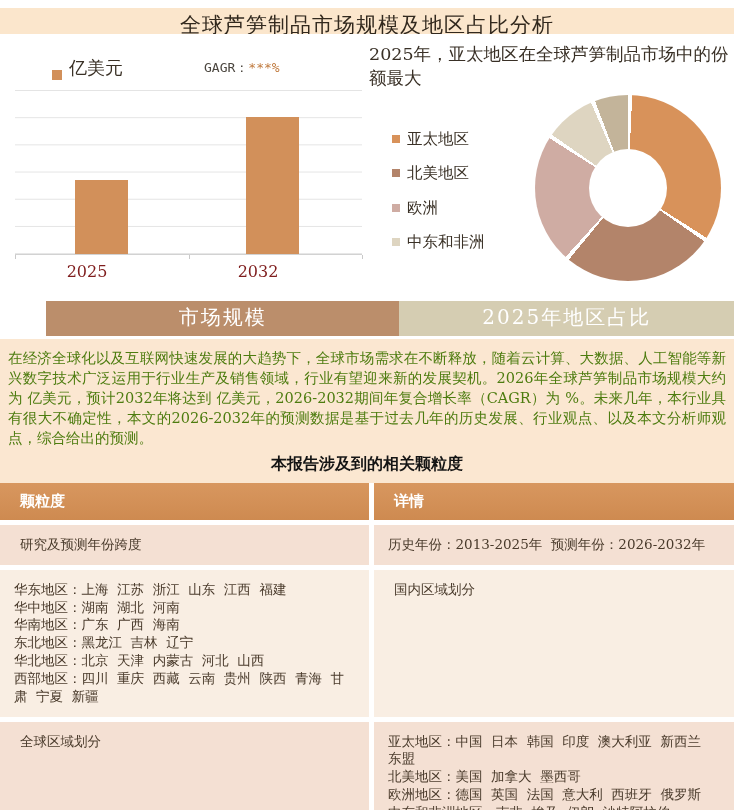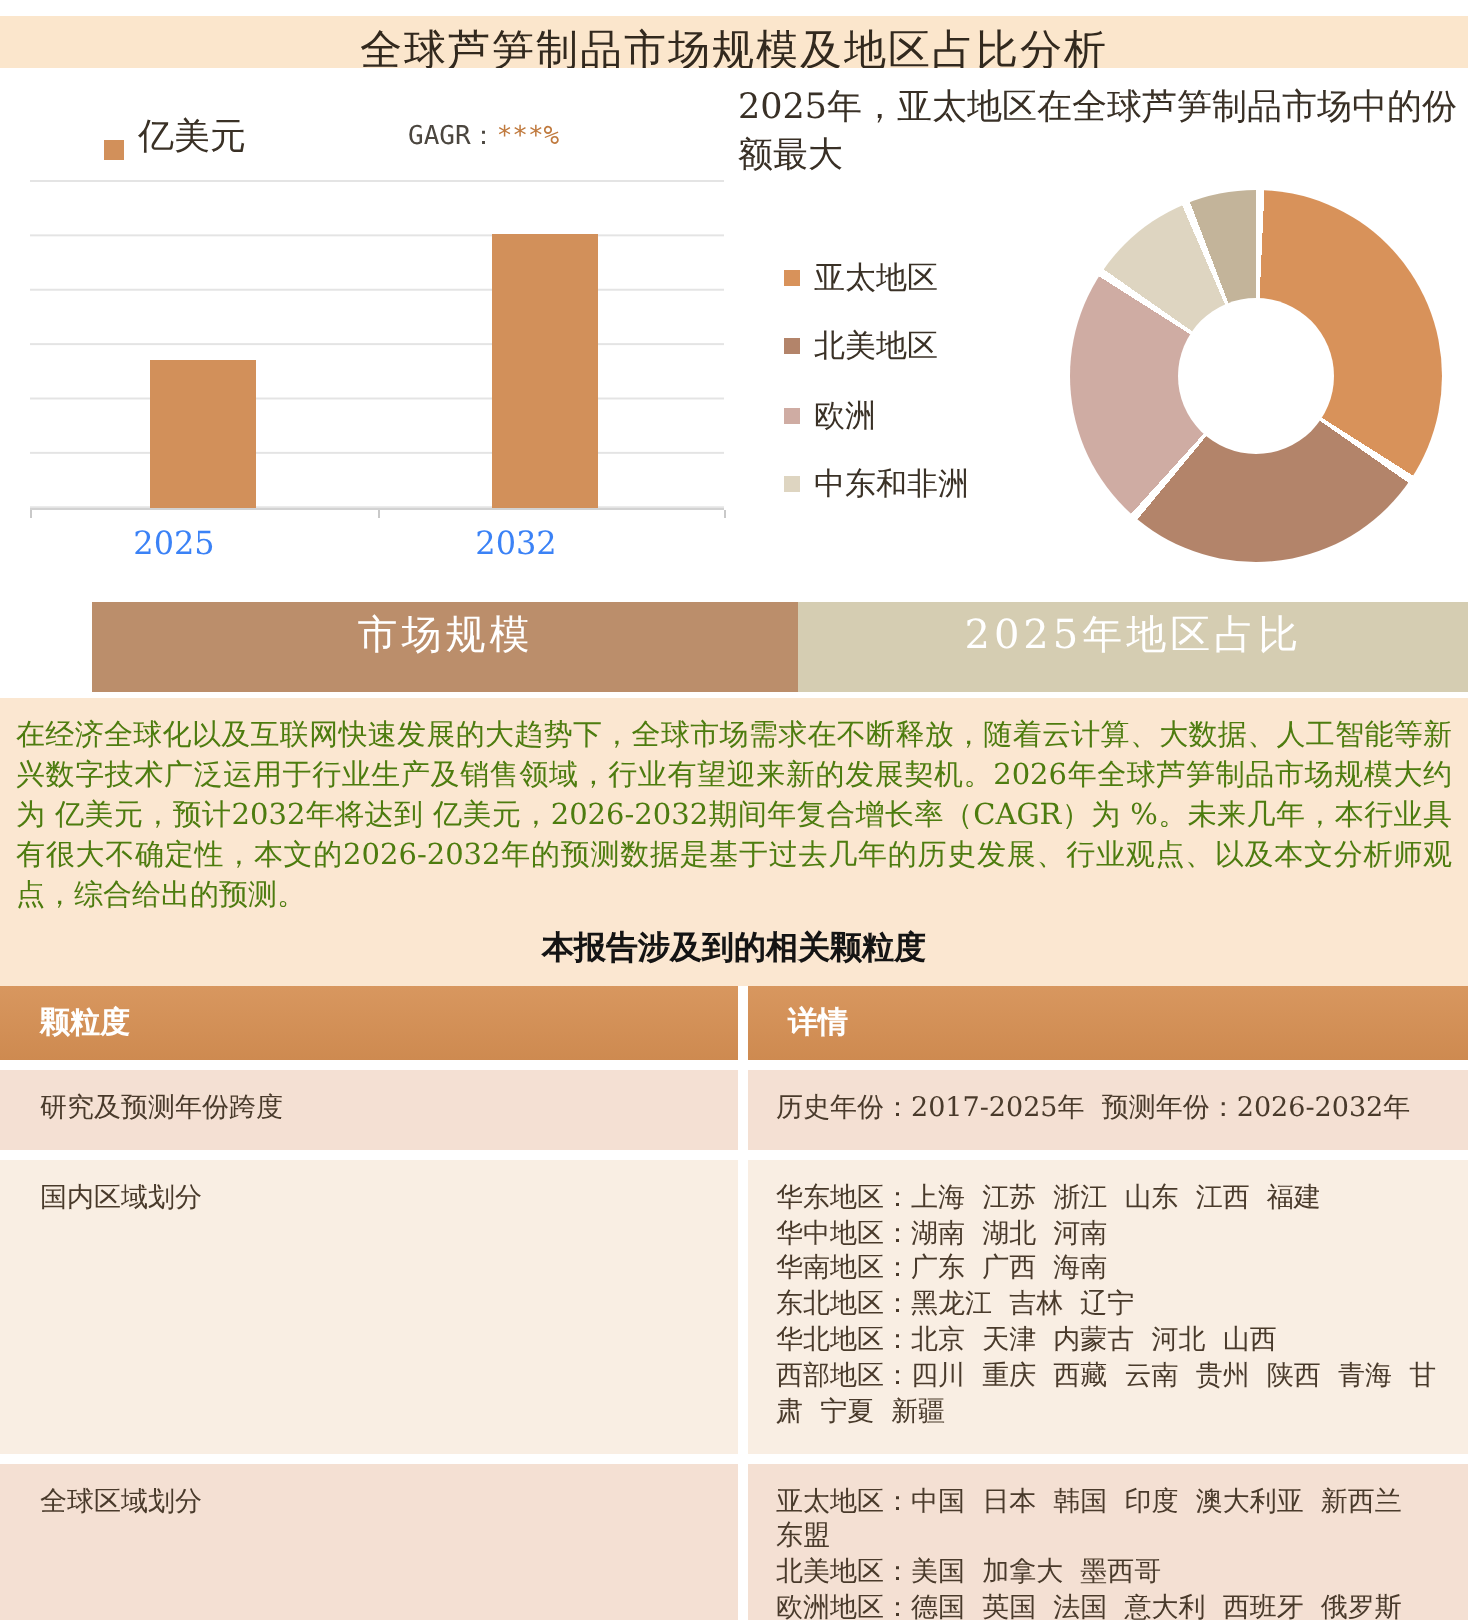--- a/index.html
+++ b/index.html
@@ -18,33 +18,33 @@
   .cagr{position:absolute;top:25px;left:204px;font-size:13px;color:#4B463F;
     font-family:"DejaVu Sans Mono","Liberation Mono",monospace;}
   .cagr .val{color:#C07A3E;}
   .plot{position:absolute;left:15px;top:56px;width:347px;height:164px;
     background-image:linear-gradient(to bottom,#E4E4E4 1px,transparent 1px);
     background-size:100% 27.2px;border-bottom:1px solid #D2D2D2;}
   .bar{position:absolute;bottom:0;width:53px;}
   .bar.b0{left:60px;}
   .bar.b1{left:231px;}
   .tick{position:absolute;bottom:-5px;width:1px;height:4px;background:#C9C9C9;}
-  .xlab{position:absolute;top:228px;width:70px;text-align:center;font-size:16px;color:#3b82f6;}
+  .xlab{position:absolute;top:228px;width:70px;text-align:center;font-size:16px;color:#7f1d1d;}
   .xlab.x0{left:52px;}
   .xlab.x1{left:223px;}
   .pie-title{position:absolute;top:8px;left:2px;right:4px;font-size:17.5px;line-height:1.38;
     color:#393026;}
   .pie-legend{position:absolute;top:96px;left:25px;width:122px;}
   .pleg{display:flex;align-items:flex-start;gap:7px;margin-bottom:15px;
     font-size:15.5px;line-height:1.25;color:#3A3126;}
   .pleg .sw{flex:0 0 8px;width:8px;height:8px;margin-top:5px;}
   .donut{position:absolute;top:61px;right:13px;width:186px;height:186px;border-radius:50%;}
   .donut::after{content:"";position:absolute;inset:29%;background:#fff;border-radius:50%;}
   
-  .tabs{display:flex;height:45px;margin-top:2px;padding-left:46px;}
+  .tabs{display:flex;height:35px;margin-top:2px;padding-left:46px;}
   .tab{line-height:33px;text-align:center;color:#fff;font-size:20px;letter-spacing:2px;}
   .tab.t0{width:377px;background:#BB8E6B;}
   .tab.t1{width:357px;background:#D5CDB2;}
   
   .content{margin-top:3px;background:#FBE7D1;padding:7px 8px 0 8px;min-height:440px;}
   .para{margin:2px 0 6px 0;font-size:14.5px;line-height:1.38;text-align:justify;color:#4d7c0f;}
   .tbl-title{margin:4px 0 8px 0;text-align:center;font-weight:bold;font-size:16px;color:#141414;}
   .grid{display:grid;grid-template-columns:369px 1fr;gap:5px;background:#fff;margin:0 -8px;}
   .hcell{background:linear-gradient(180deg,#D8975F,#CE8A50);color:#fff;font-weight:bold;
     font-size:15px;padding:9px 0 9px 20px;}
@@ -109,29 +109,29 @@
 
 <div class="content">
   <p class="para">在经济全球化以及互联网快速发展的大趋势下，全球市场需求在不断释放，随着云计算、大数据、人工智能等新兴数字技术广泛运用于行业生产及销售领域，行业有望迎来新的发展契机。2026年全球芦笋制品市场规模大约为 亿美元，预计2032年将达到 亿美元，2026-2032期间年复合增长率（CAGR）为 %。未来几年，本行业具有很大不确定性，本文的2026-2032年的预测数据是基于过去几年的历史发展、行业观点、以及本文分析师观点，综合给出的预测。</p>
   <div class="tbl-title">本报告涉及到的相关颗粒度</div>
 
   <div class="grid">
     <div class="hcell">颗粒度</div>
     <div class="hcell">详情</div>
 
     <div class="cell lab r-odd">研究及预测年份跨度</div>
-    <div class="cell det r-odd">历史年份：2017-2025年  预测年份：2026-2032年</div>
+    <div class="cell det r-odd">历史年份：2013-2025年  预测年份：2026-2032年</div>
 
-    <div class="cell lab r-even">国内区域划分</div>
     <div class="cell det r-even">华东地区：上海  江苏  浙江  山东  江西  福建
 华中地区：湖南  湖北  河南
 华南地区：广东  广西  海南
 东北地区：黑龙江  吉林  辽宁
 华北地区：北京  天津  内蒙古  河北  山西
 西部地区：四川  重庆  西藏  云南  贵州  陕西  青海  甘肃  宁夏  新疆</div>
+    <div class="cell lab r-even">国内区域划分</div>
 
     <div class="cell lab r-odd">全球区域划分</div>
     <div class="cell det r-odd">亚太地区：中国  日本  韩国  印度  澳大利亚  新西兰  东盟
 北美地区：美国  加拿大  墨西哥
 欧洲地区：德国  英国  法国  意大利  西班牙  俄罗斯
 中东和非洲地区：南非  埃及  伊朗  沙特阿拉伯</div>
 
   </div>
 </div>
 

